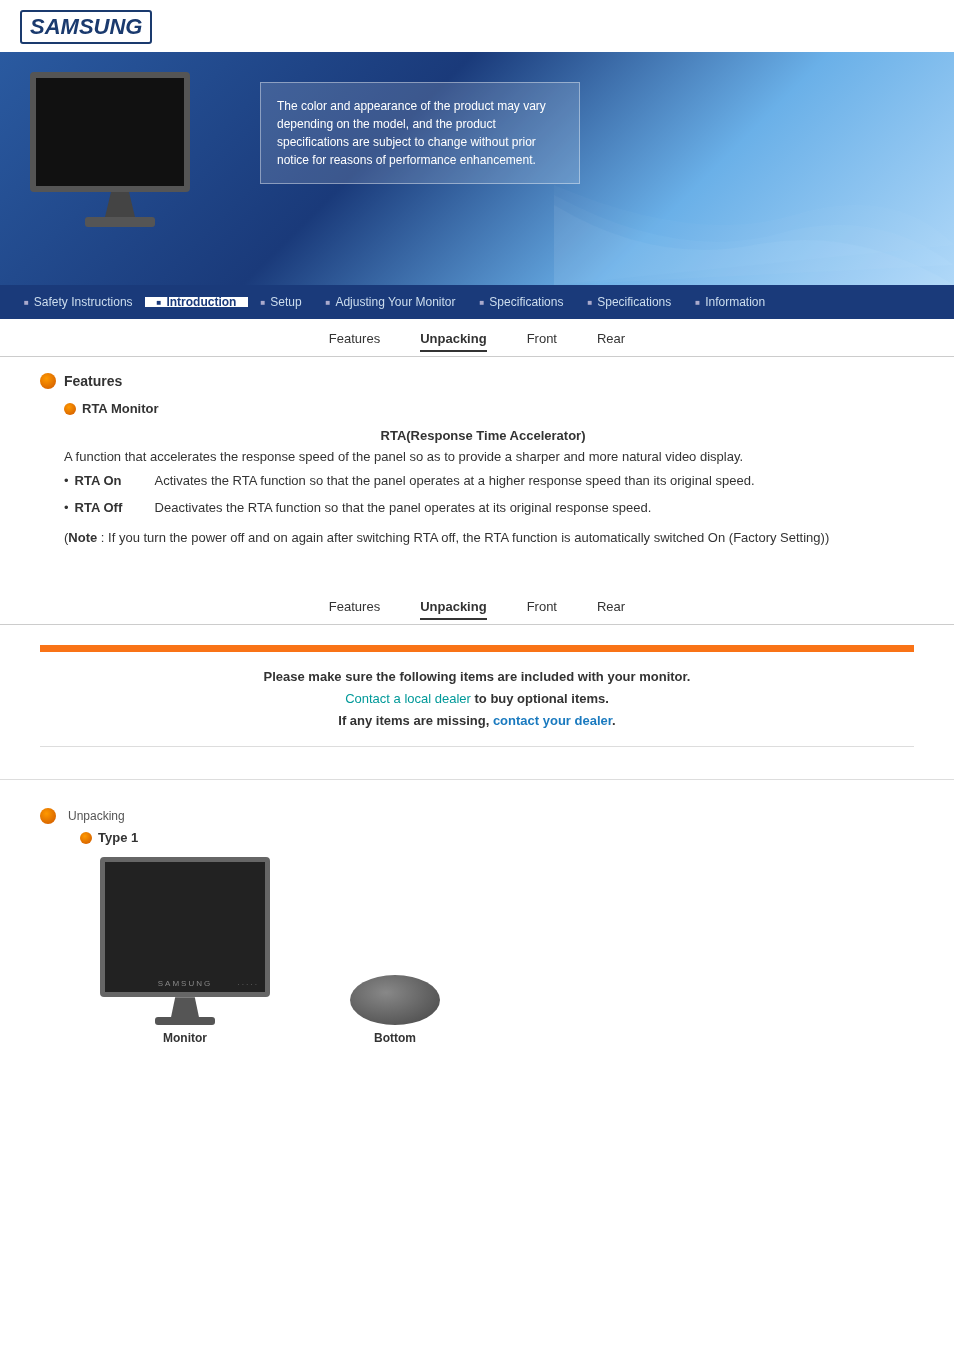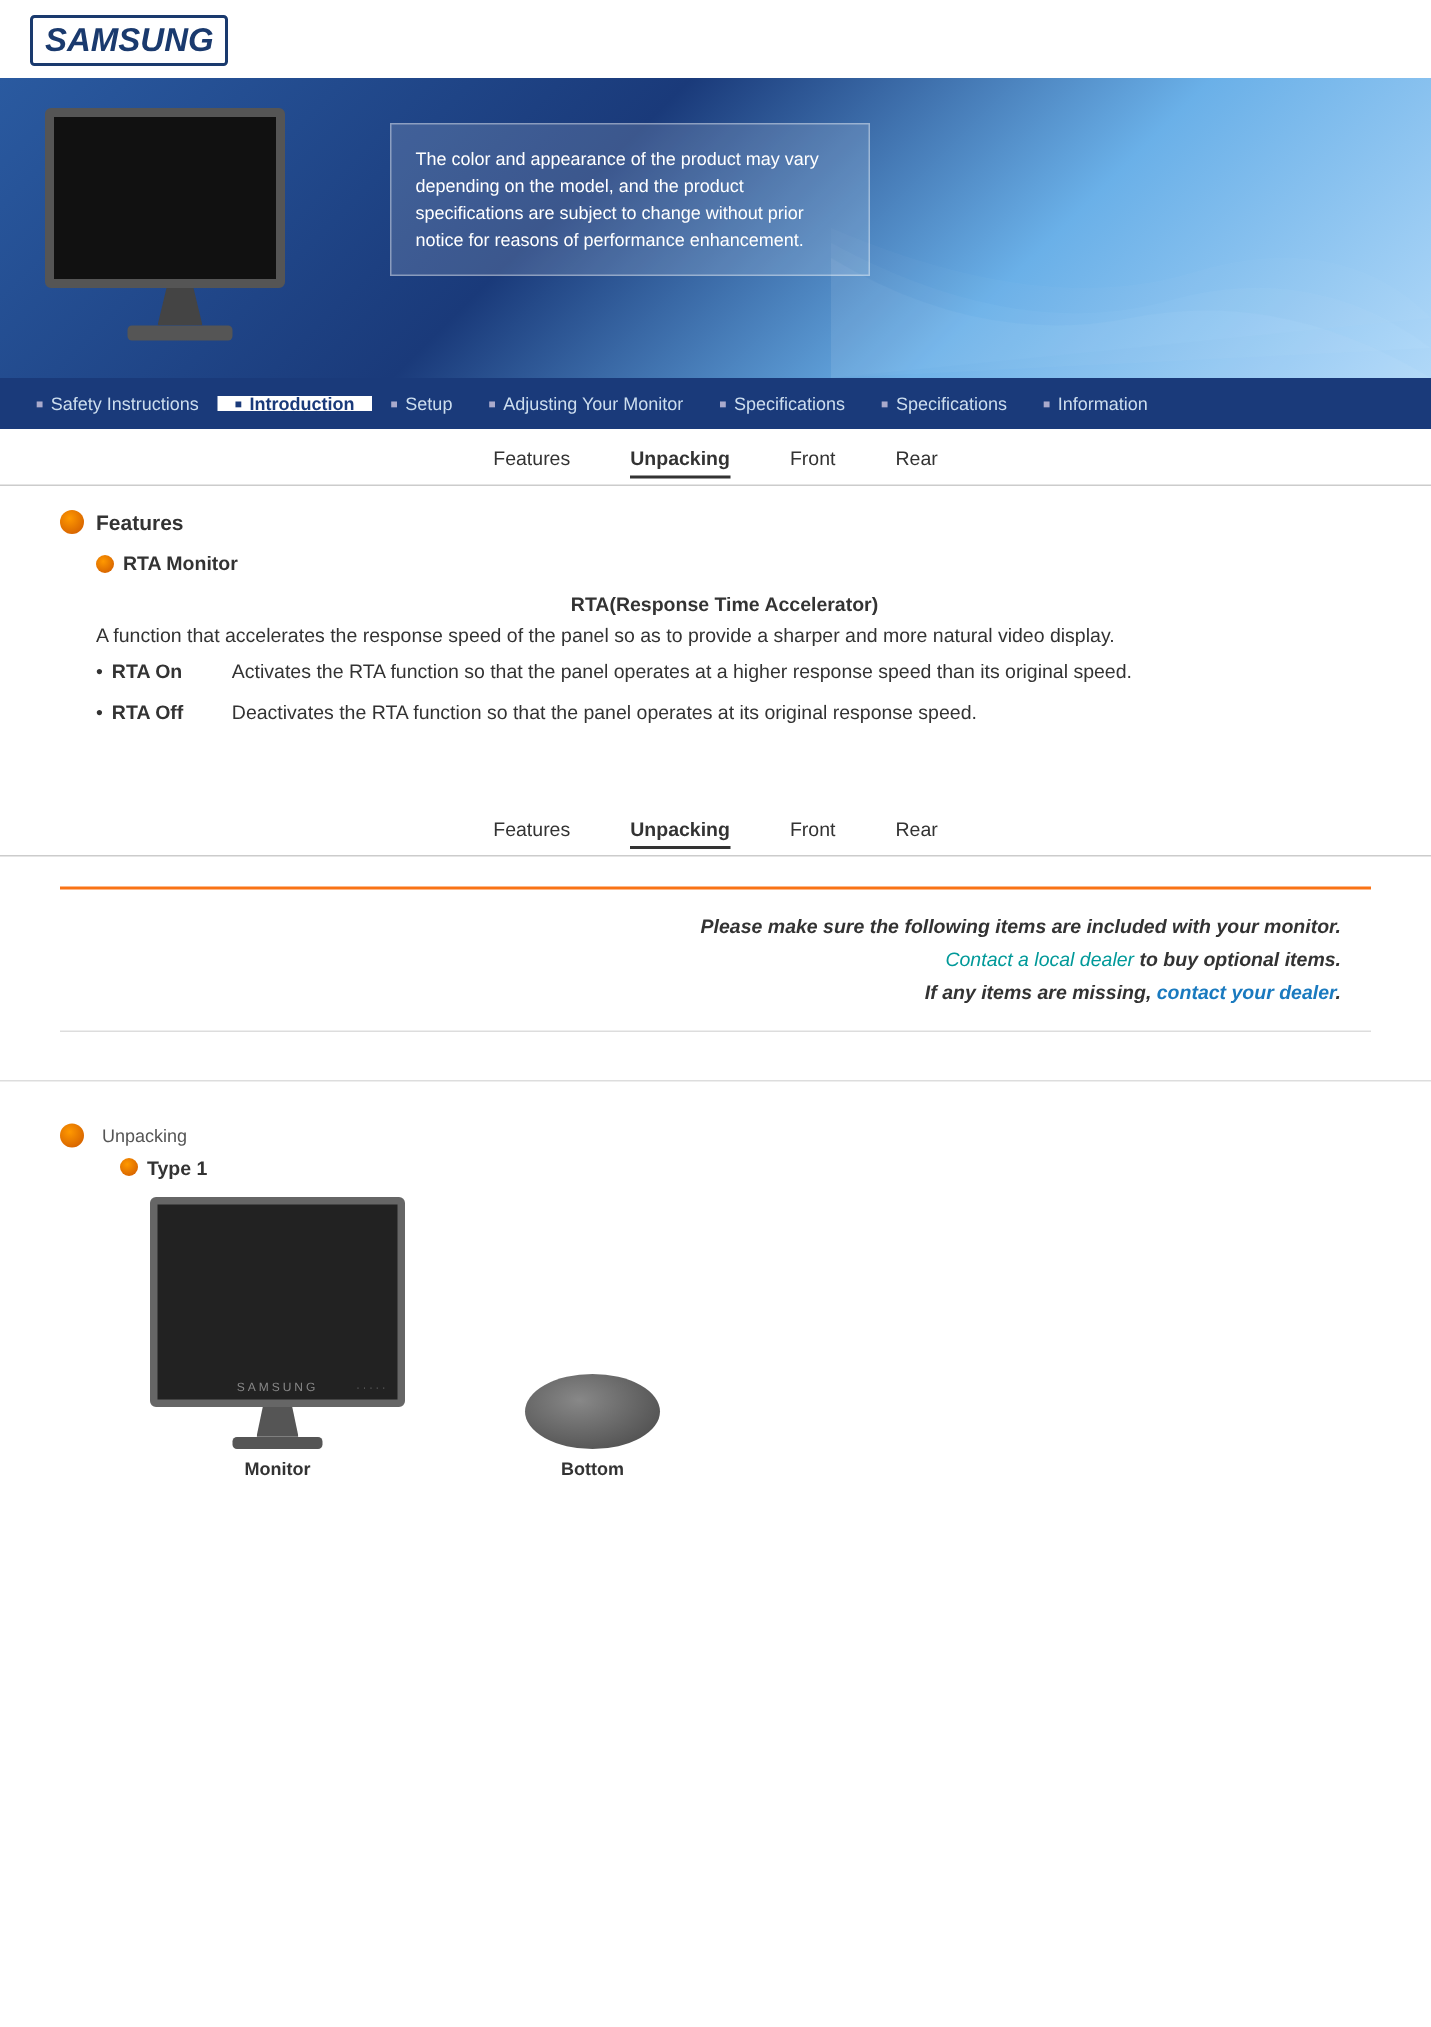--- a/index.html
+++ b/index.html
@@ -6,21 +6,21 @@
     body { font-family: Arial, sans-serif; font-size: 13px; color: #333; background: #fff; width: 954px; }
 
     
     .header { padding: 10px 20px 0; }
     .samsung-logo { font-size: 22px; font-weight: bold; color: #1a3a6e; font-style: italic; border: 2px solid #1a3a6e; display: inline-block; padding: 2px 8px; border-radius: 3px; }
     .samsung-logo span { color: #1a3a6e; }
 
     .banner {
       background: linear-gradient(135deg, #2a5aa0 0%, #1a3a7a 40%, #6ab0e8 70%, #b0d8f8 100%);
       margin: 8px 0 0 0;
-      height: 200px;
+      height: 233px;
       position: relative;
       overflow: hidden;
     }
 
     .banner-monitor {
       position: absolute;
       left: 30px;
       top: 20px;
       width: 180px;
       height: 160px;
@@ -226,28 +226,27 @@
       display: flex;
       justify-content: center;
       border-bottom: 1px solid #ccc;
       padding: 16px 0 4px;
       gap: 40px;
       margin-top: 20px;
     }
 
     
     .unpacking-info {
-      text-align: right;
-      border-top: 2px solid #f97316;
+      text-align: center;
+      border-top: 7px solid #f97316;
       border-bottom: 1px solid #ddd;
       padding: 14px 20px;
       margin: 0 40px;
       line-height: 1.7;
       font-size: 13px;
-      font-style: italic;
     }
 
     .link-blue { color: #1a7abf; cursor: pointer; }
     .link-teal { color: #009999; cursor: pointer; }
 
     
     .unpacking-section {
       padding: 12px 40px;
     }
 
@@ -446,20 +445,23 @@
       <span class="bullet-label">RTA On</span>
       <span class="bullet-text">Activates the RTA function so that the panel operates at a higher response speed than its original speed.</span>
     </li>
     <li>
       <span class="bullet-dot">•</span>
       <span class="bullet-label">RTA Off</span>
       <span class="bullet-text">Deactivates the RTA function so that the panel operates at its original response speed.</span>
     </li>
   </ul>
 
+  <div class="note-text">
+    (<span class="note-bold">Note</span><span> : If you turn the power off and on again after switching RTA off, the RTA function is automatically switched On (Factory Setting)</span>)
+  </div>
 </div>
 
 <div class="sub-tabs-bottom">
   <div class="sub-tab">
     <span>Features</span>
   </div>
   <div class="sub-tab active">
     <span>Unpacking</span>
   </div>
   <div class="sub-tab">

